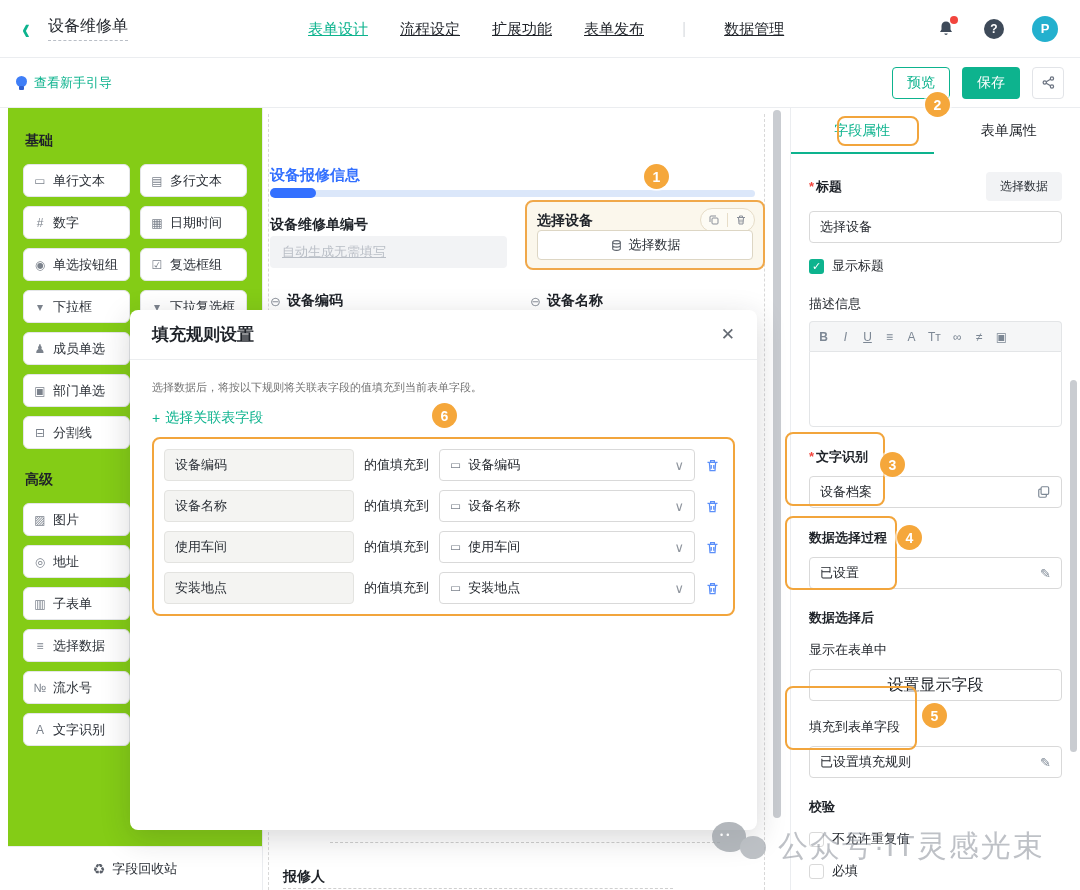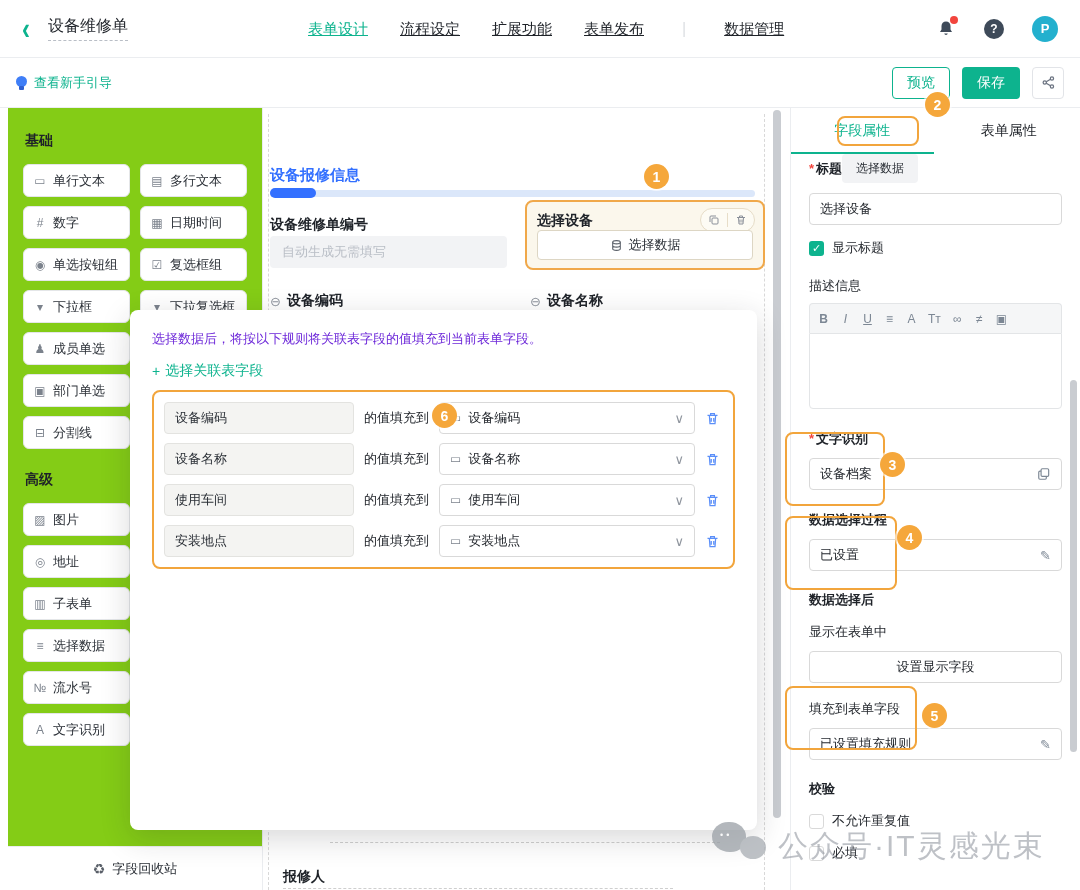--- a/index.html
+++ b/index.html
@@ -46,21 +46,21 @@
   .recycle-bar .gi { color:#5a6069; font-size:14px; }
 
   
   .canvas { position:absolute; left:255px; top:108px; width:535px; bottom:0; background:#fff; z-index:1; }
   .form-bounds { position:absolute; left:13px; top:6px; width:497px; bottom:0; border-left:1px dashed #d8d8d8; border-right:1px dashed #d8d8d8; }
   .section-title { position:absolute; left:15px; top:58px; color:#3370ff; font-weight:bold; font-size:15px; }
   .progress-track { position:absolute; left:15px; top:82px; width:485px; height:7px; background:#dbe7fa; border-radius:4px; }
   .progress-seg { position:absolute; left:15px; top:80px; width:46px; height:10px; background:#3370ff; border-radius:5px; }
   .fld-label { font-size:14px; font-weight:bold; color:#1f2329; }
   .serial-label { position:absolute; left:15px; top:108px; }
-  .serial-input { position:absolute; left:15px; top:128px; width:237px; height:32px; background:#f2f3f5; border-radius:4px; display:flex; align-items:center; padding:0 12px; font-size:13px; color:#b9bec6; }
+  .serial-input { position:absolute; left:15px; top:128px; width:237px; height:32px; background:#f2f3f5; border-radius:4px; display:flex; align-items:center; padding:0 12px; font-size:13px; color:#b9bec6;text-decoration:underline; }
   .device-card { position:absolute; left:270px; top:92px; width:240px; height:70px; background:#fbf7ec; border:2px solid #f0a84a; border-radius:8px; padding:8px 10px; }
   .device-card .fld-label { position:relative; top:2px; }
   .card-actions { position:absolute; right:8px; top:6px; height:24px; background:#fdfbf4; border:1px solid #e7ddc8; border-radius:12px; display:flex; align-items:center; }
   .card-actions .act { width:26px; height:22px; display:flex; align-items:center; justify-content:center; cursor:pointer; }
   .card-actions .sep { width:1px; height:14px; background:#e7ddc8; }
   .select-data-btn { position:absolute; left:10px; right:10px; bottom:8px; height:30px; background:#fff; border:1px solid #ddd6c4; border-radius:4px; display:flex; align-items:center; justify-content:center; gap:6px; font-size:13px; color:#2a2f36; cursor:pointer; }
   .linked-label { position:absolute; display:flex; align-items:center; gap:6px; }
   .linked-label .gi { color:#8f959e; font-size:13px; }
   .canvas-scrollbar { position:absolute; right:9px; top:2px; width:8px; height:708px; background:#c9ccd1; border-radius:4px; }
   .dash-remnant-1 { position:absolute; left:75px; top:734px; width:390px; border-top:1px dashed #cfcfcf; }
@@ -71,44 +71,44 @@
   .rightpanel { position:absolute; right:0; top:108px; width:290px; bottom:0; background:#fff; border-left:1px solid #ebedf0; padding:0 18px; z-index:4; }
   .ptabs { position:relative; height:46px; display:flex; align-items:center;gap:40px; }
   .ptab { width:50%; text-align:center; font-size:14px; color:#1f2329; cursor:pointer; }
   .ptab.active { color:#0db38e; }
   .ptab-underline { position:absolute; left:-18px; bottom:0; width:143px; height:2px; background:#0db38e; }
   .tab-anno { position:absolute; left:28px; top:8px; width:82px; height:30px; border:2px solid #f2a53c; border-radius:8px; pointer-events:none; }
   .req { color:#f2453d; margin-right:2px; }
   .plabel { font-size:13px; font-weight:bold; color:#1f2329; }
   .plabel-light { font-size:13px; color:#1f2329; }
   .prow { position:relative; }
-  .title-row { display:flex; align-items:center; }
+  .title-row { margin-top:18px; display:flex; align-items:center; justify-content:space-between; }
   .type-chip { background:#f2f3f5; border-radius:4px; font-size:12px; color:#2a2f36; padding:6px 14px; cursor:pointer; }
   .pinput { margin-top:10px; height:32px; border:1px solid #d9d9d9; border-radius:4px; display:flex; align-items:center; padding:0 10px; font-size:13px; color:#1f2329; background:#fff; justify-content:space-between; }
   .pinput .icon-right { color:#7c8794; cursor:pointer; display:flex; }
   .check-row { margin-top:14px; display:flex; align-items:center; gap:8px; font-size:13px; cursor:pointer; }
   .cb { width:15px; height:15px; border-radius:3px; flex:none; }
   .cb.checked { background:#0db38e; color:#fff; font-size:11px; display:flex; align-items:center; justify-content:center; }
   .cb.empty { border:1px solid #d9d9d9; background:#fff; }
   .desc-label { margin-top:20px; }
   .rt-toolbar { margin-top:8px; height:30px; background:#f5f6f7; border:1px solid #e3e5e7; border-bottom:none; border-radius:4px 4px 0 0; display:flex; align-items:center; padding:0 8px; gap:11px; }
   .rt-ico { font-size:12px; color:#7c8794; cursor:pointer; min-width:11px; text-align:center; }
   .rt-area { height:76px; border:1px solid #e3e5e7; border-radius:0 0 4px 4px; background:#fff; }
   .sec-gap { margin-top:20px; }
   .anno-box { position:absolute; border:2px solid #f2a53c; border-radius:8px; pointer-events:none; z-index:30; }
-  .fullw-btn { margin-top:10px; height:32px; border:1px solid #d9d9d9; border-radius:4px; display:flex; align-items:center; justify-content:center; font-size:13px; cursor:pointer; background:#fff; }
+  .fullw-btn { margin-top:10px; height:32px; border:1px solid #d9d9d9; border-radius:4px; display:flex; align-items:center; justify-content:center; font-size:16px; cursor:pointer; background:#fff; }
   .panel-scrollbar { position:absolute; right:3px; top:272px; width:7px; height:372px; background:#c9ccd1; border-radius:4px; }
 
   
   .modal { position:absolute; left:130px; top:310px; width:627px; height:520px; background:#fff; border-radius:8px; box-shadow:0 8px 30px rgba(31,35,41,.18); z-index:40; display:flex; flex-direction:column; }
   .modal-head { height:50px; display:flex; align-items:center; padding:0 22px; border-bottom:1px solid #eceef0; }
   .modal-title { font-size:17px; font-weight:bold; }
   .modal-close { margin-left:auto; color:#646a73; font-size:17px; cursor:pointer; }
   .modal-body { flex:1; padding:20px 22px 0 22px; position:relative; }
-  .modal-desc { font-size:13px; color:#6d28d9; }
+  .modal-desc { font-size:11px; color:#737373; }
   .add-link { margin-top:14px; display:inline-flex; align-items:center; gap:5px; color:#0db38e; font-size:14px; cursor:pointer; }
   .rules-box { margin-top:10px; border:2px solid #f2a53c; border-radius:8px; padding:10px; display:flex; flex-direction:column; gap:9px; }
   .rule-row { display:flex; align-items:center; gap:10px; }
   .rule-src { width:190px; height:32px; background:#f4f4f2; border:1px solid #e3e3e0; border-radius:4px; display:flex; align-items:center; padding:0 10px; font-size:13px; color:#2a2f36; }
   .rule-mid { font-size:13px; color:#1f2329; flex:none; }
   .rule-target { flex:1; height:32px; border:1px solid #d9d9d9; border-radius:4px; background:#fff; display:flex; align-items:center; padding:0 10px; gap:7px; font-size:13px; cursor:pointer; }
   .rule-target .gi { color:#7b828c; font-size:12px; }
   .rule-target .chev { margin-left:auto; color:#8f959e; }
   .trash-blue { color:#5b8ff9; font-size:15px; cursor:pointer; flex:none; width:18px; text-align:center; }
   .modal-foot { height:56px; border-top:1px solid #eceef0; display:flex; align-items:center; padding:0 22px; }
@@ -388,20 +388,24 @@
     </div>
 
     <span class="anno-box" style="left:-6px; top:324px; width:100px; height:74px;"></span>
     <span class="anno-box" style="left:-6px; top:408px; width:112px; height:74px;"></span>
     <span class="anno-box" style="left:-6px; top:578px; width:132px; height:64px;"></span>
 
     <div class="panel-scrollbar"></div>
   </div>
 
   <div class="modal">
+    <div class="modal-head">
+      <span class="modal-title">填充规则设置</span>
+      <span class="modal-close">✕</span>
+    </div>
     <div class="modal-body">
       <div class="modal-desc">选择数据后，将按以下规则将关联表字段的值填充到当前表单字段。</div>
       <div class="add-link">
         <span>+</span>
         <span>选择关联表字段</span>
       </div>
       <div class="rules-box">
         <div class="rule-row">
           <span class="rule-src">设备编码</span>
           <span class="rule-mid">的值填充到</span>

